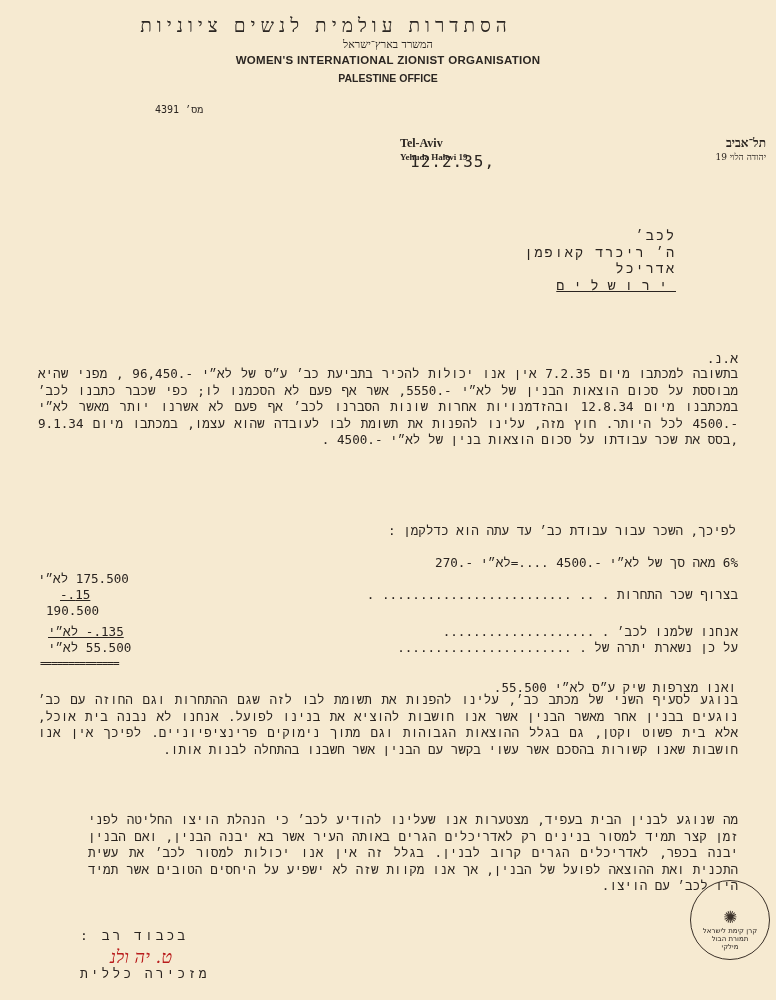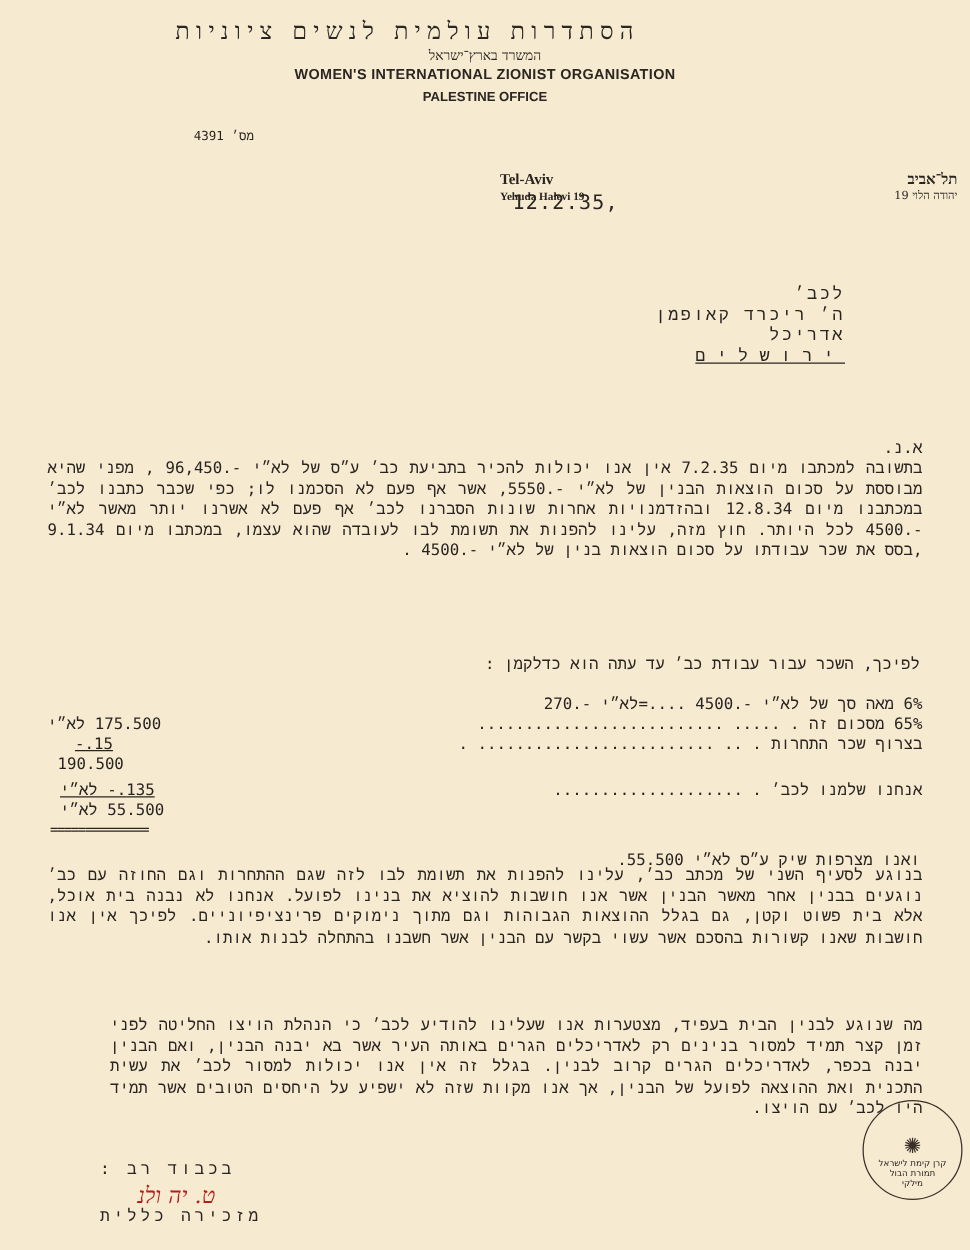--- a/index.html
+++ b/index.html
@@ -89,35 +89,35 @@
 <div class="abs salute rtl">א.נ.</div>
 
 <div class="abs para rtl" style="top:366px;">בתשובה למכתבו מיום 7.2.35 אין אנו יכולות להכיר בתביעת כב׳ ע״ס של לא״י -.96,450 , מפני שהיא מבוססת על סכום הוצאות הבנין של לא״י -.5550, אשר אף פעם לא הסכמנו לו; כפי שכבר כתבנו לכב׳ במכתבנו מיום 12.8.34 ובהזדמנויות אחרות שונות הסברנו לכב׳ אף פעם לא אשרנו יותר מאשר לא״י -.4500 לכל היותר. חוץ מזה, עלינו להפנות את תשומת לבו לעובדה שהוא עצמו, במכתבו מיום 9.1.34 ,בסס את שכר עבודתו על סכום הוצאות בנין של לא״י -.4500 .</div>
 
 <div class="abs calc-intro rtl">לפיכך, השכר עבור עבודת כב׳ עד עתה הוא כדלקמן :</div>
 
 <div class="abs calc-row rtl" style="top:555px;">
   <span class="label">6% מאה סך של לא״י -.4500 ....=לא״י -.270</span>
 </div>
 <div class="abs calc-row rtl" style="top:571px;">
-  <span class="label">65% מסכום זה . ..... ..........................</span>
   <span class="amt">175.500 לא״י</span>
 </div>
 <div class="abs calc-row rtl" style="top:587px;">
   <span class="label">בצרוף שכר התחרות . .. ......................... .</span>
   <span class="amt uline" style="left:22px;">15.-</span>
 </div>
 <div class="abs calc-row rtl" style="top:603px;">
   <span class="amt" style="left:8px;">190.500</span>
 </div>
 <div class="abs calc-row rtl" style="top:624px;">
   <span class="label">אנחנו שלמנו לכב׳ . ....................</span>
   <span class="amt uline" style="left:10px;">135.- לא״י</span>
 </div>
 <div class="abs calc-row rtl" style="top:640px;">
+  <span class="label">על כן נשארת יתרה של . .......................</span>
   <span class="amt" style="left:10px;">55.500 לא״י</span>
 </div>
 <div class="abs eqline" style="top:657px;">==============</div>
 
 <div class="abs check rtl" style="top:680px;">ואנו מצרפות שיק ע״ס לא״י 55.500.</div>
 
 <div class="abs para rtl" style="top:692px;">בנוגע לסעיף השני של מכתב כב׳, עלינו להפנות את תשומת לבו לזה שגם ההתחרות וגם החוזה עם כב׳ נוגעים בבנין אחר מאשר הבנין אשר אנו חושבות להוציא את בנינו לפועל. אנחנו לא נבנה בית אוכל, אלא בית פשוט וקטן, גם בגלל ההוצאות הגבוהות וגם מתוך נימוקים פרינציפיוניים. לפיכך אין אנו חושבות שאנו קשורות בהסכם אשר עשוי בקשר עם הבנין אשר חשבנו בהתחלה לבנות אותו.</div>
 
 <div class="abs para rtl" style="top:812px; width:650px; left:88px;">מה שנוגע לבנין הבית בעפיד, מצטערות אנו שעלינו להודיע לכב׳ כי הנהלת הויצו החליטה לפני זמן קצר תמיד למסור בנינים רק לאדריכלים הגרים באותה העיר אשר בא יבנה הבנין, ואם הבנין יבנה בכפר, לאדריכלים הגרים קרוב לבנין. בגלל זה אין אנו יכולות למסור לכב׳ את עשית התכנית ואת ההוצאה לפועל של הבנין, אך אנו מקוות שזה לא ישפיע על היחסים הטובים אשר תמיד היו לכב׳ עם הויצו.</div>
 

